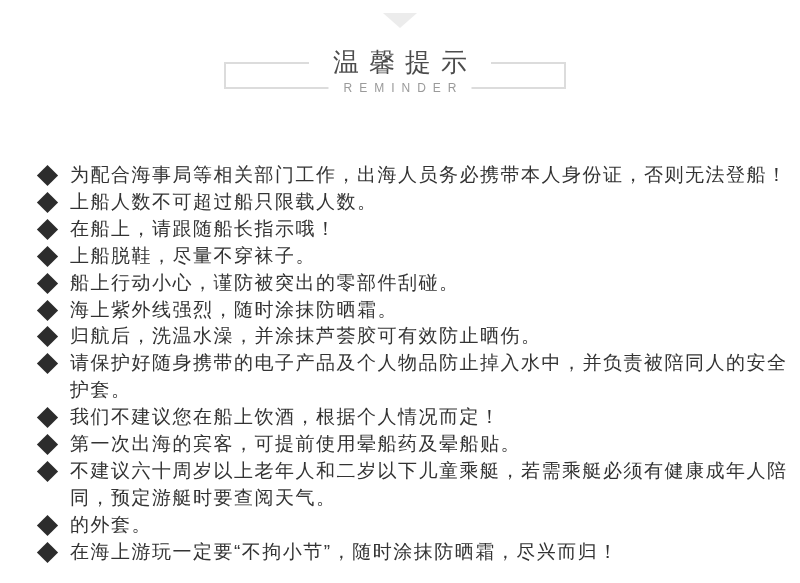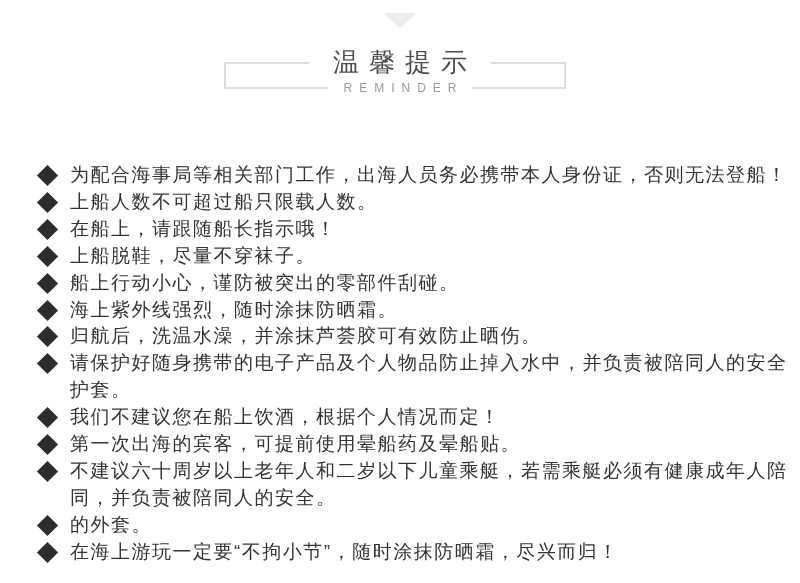--- a/index.html
+++ b/index.html
@@ -166,21 +166,21 @@
       <div class="tip">
         <span class="diamond"></span>
         <div class="tip-text">
           <div>第一次出海的宾客，可提前使用晕船药及晕船贴。</div>
         </div>
       </div>
       <div class="tip">
         <span class="diamond"></span>
         <div class="tip-text">
           <div>不建议六十周岁以上老年人和二岁以下儿童乘艇，若需乘艇必须有健康成年人陪</div>
-          <div>同，并负责被陪同人的安全。</div>
+          <div>同，预定游艇时要查阅天气。</div>
         </div>
       </div>
       <div class="tip">
         <span class="diamond"></span>
         <div class="tip-text">
           <div>的外套。</div>
         </div>
       </div>
       <div class="tip">
         <span class="diamond"></span>

